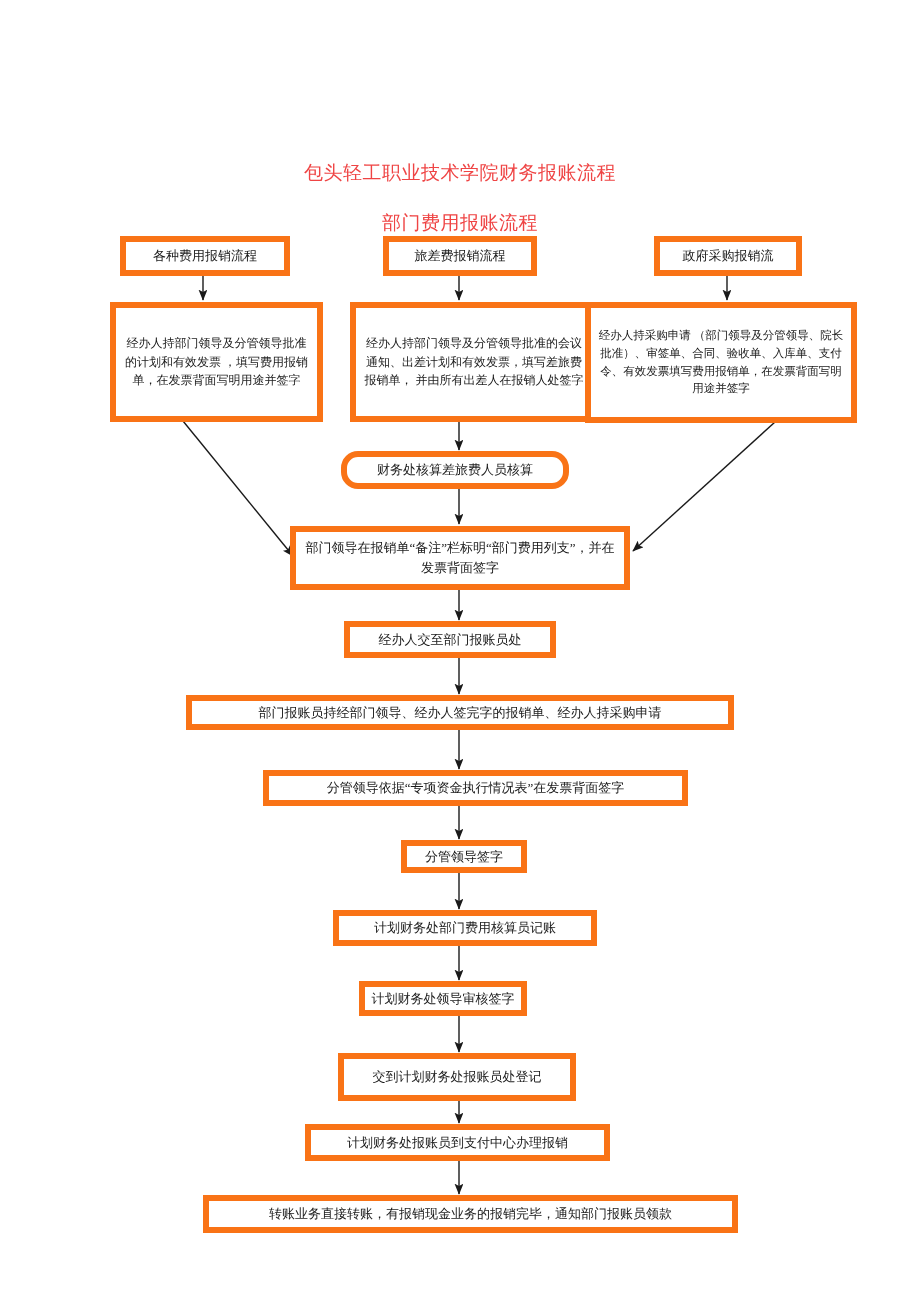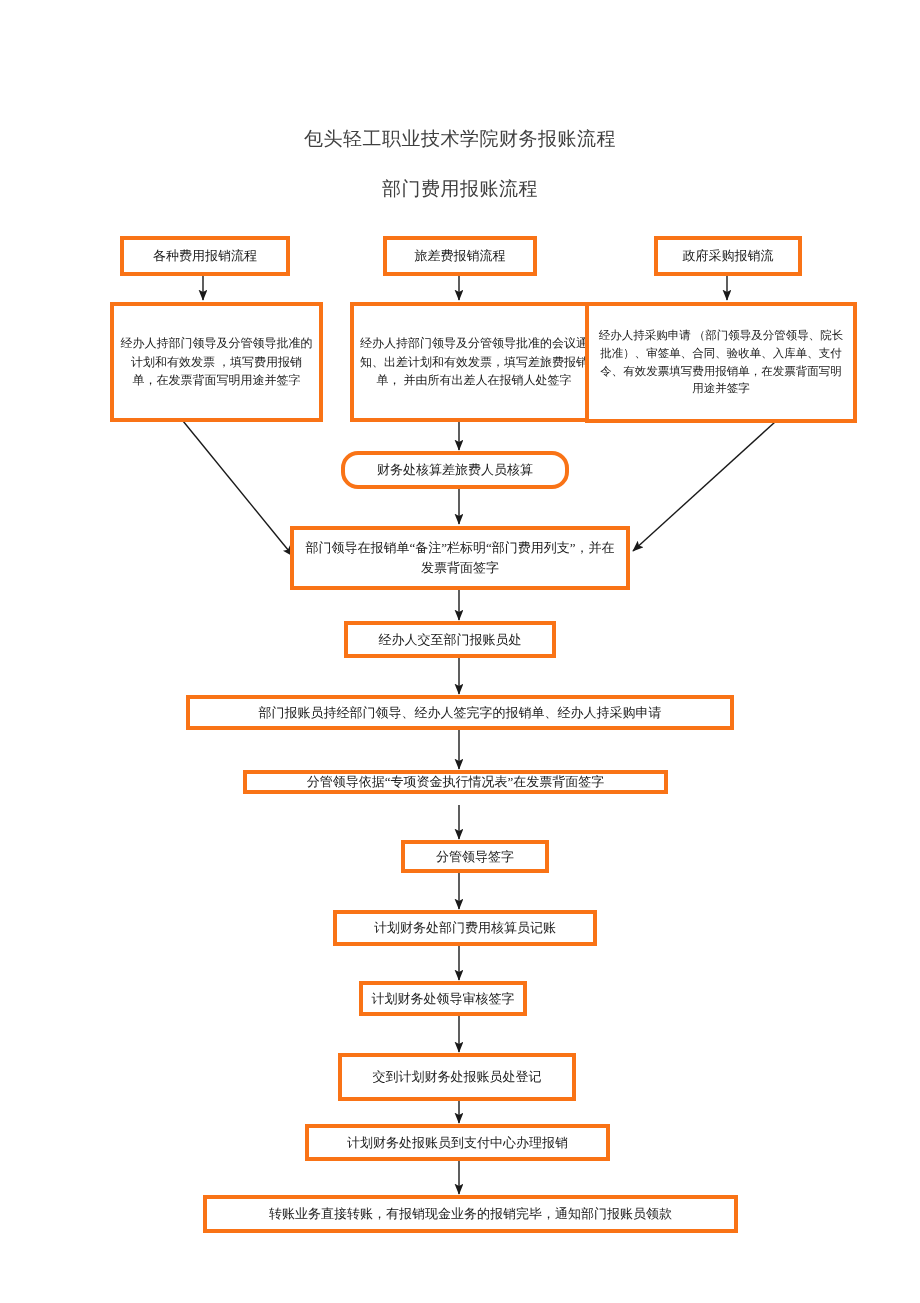--- a/index.html
+++ b/index.html
@@ -25,36 +25,37 @@
     width: 920px;
     height: 1303px;
     pointer-events: none;
   }
   .title-main, .title-sub {
     position: absolute;
     width: 100%;
     text-align: center;
     font-family: "Liberation Serif", "DejaVu Serif", serif;
     font-weight: normal;
-    color: #404040;
+    color: #ef4444;
+    margin-top: 34px;
   }
   .title-main {
     top: 126px;
     font-size: 19px;
     letter-spacing: 0.5px;
   }
   .title-sub {
     top: 176px;
     font-size: 19px;
     letter-spacing: 0.5px;
   }
   .node {
     position: absolute;
     box-sizing: border-box;
-    border: 4px solid #f97316;
+    border: 6px solid #f97316;
     background: #ffffff;
     display: flex;
     align-items: center;
     justify-content: flex-start;
     text-align: center;
     color: #1a1a1a;
     line-height: 1.62;
     padding: 6px 6px;
   }
   .node-text {
@@ -136,25 +137,25 @@
   </div>
 
   <div class="node fs13" style="left:344px; top:621px; width:212px; height:37px;">
     <span class="node-text">经办人交至部门报账员处</span>
   </div>
 
   <div class="node fs13" style="left:186px; top:695px; width:548px; height:35px;">
     <span class="node-text">部门报账员持经部门领导、经办人签完字的报销单、经办人持采购申请</span>
   </div>
 
-  <div class="node fs13" style="left:243px; top:770px; width:425px; height:24px;">
+  <div class="node fs13" style="left:263px; top:770px; width:425px; height:36px;">
     <span class="node-text">分管领导依据“专项资金执行情况表”在发票背面签字</span>
   </div>
 
-  <div class="node fs13" style="left:401px; top:840px; width:148px; height:33px;">
+  <div class="node fs13" style="left:401px; top:840px; width:126px; height:33px;">
     <span class="node-text">分管领导签字</span>
   </div>
 
   <div class="node fs13" style="left:333px; top:910px; width:264px; height:36px;">
     <span class="node-text">计划财务处部门费用核算员记账</span>
   </div>
 
   <div class="node fs13" style="left:359px; top:981px; width:168px; height:35px;">
     <span class="node-text">计划财务处领导审核签字</span>
   </div>

